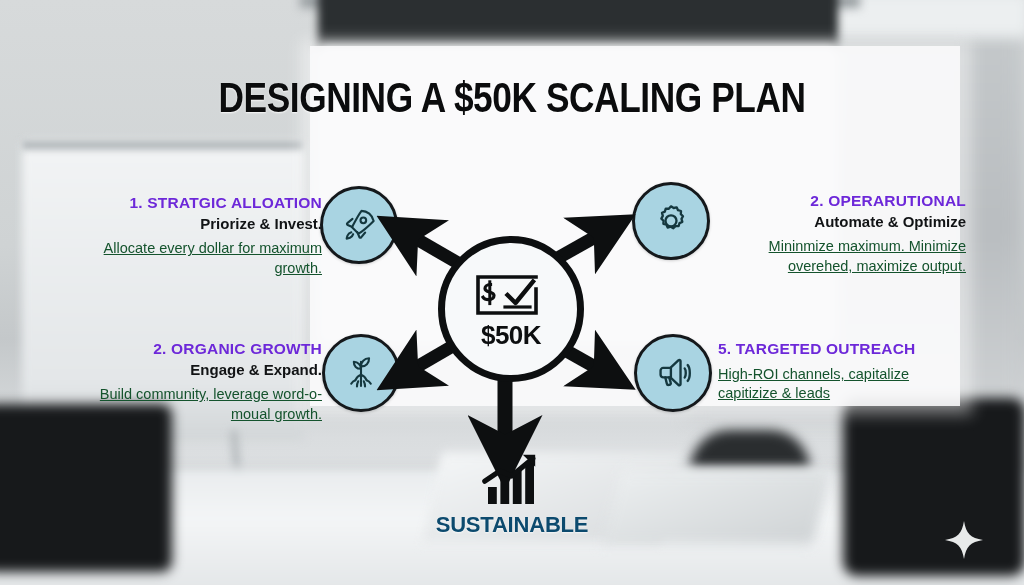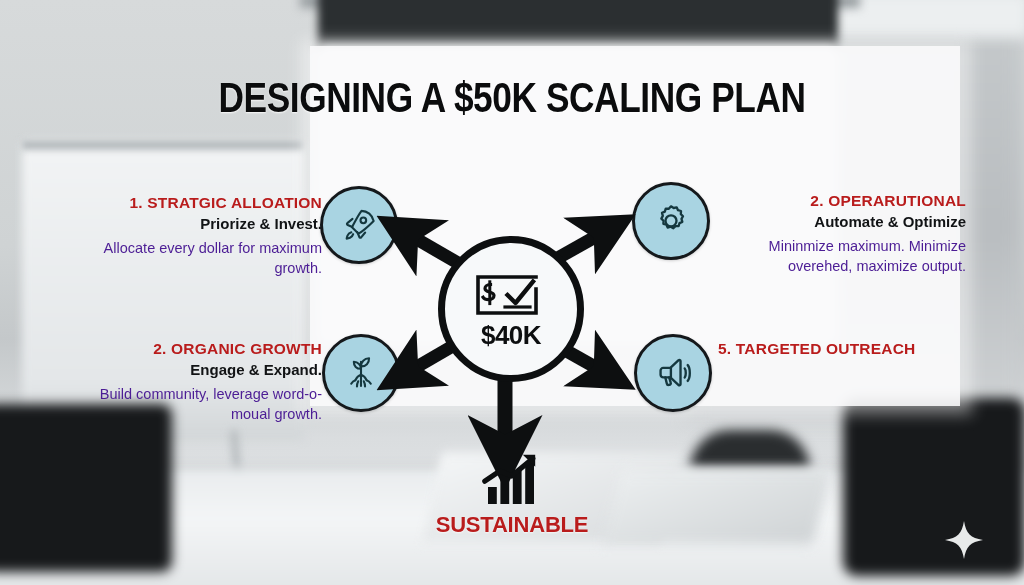--- a/index.html
+++ b/index.html
@@ -59,23 +59,23 @@
   .content{position:absolute;inset:0;padding-left:16px;}
 
   .title{position:absolute;left:0;top:74px;width:1024px;text-align:center;
     font-family:"Liberation Sans", sans-serif;
     font-weight:bold;font-size:42px;letter-spacing:-0.5px;color:#0b0c0d;
     transform:scaleX(0.84);transform-origin:center;
     text-shadow:0 1px 2px rgba(255,255,255,0.85);
     white-space:nowrap;}
 
   .block{position:absolute;color:#1c1f22;line-height:1.22;}
-  .b-num{font-weight:bold;font-size:15.5px;letter-spacing:0.2px;color:#b91c1c;}
+  .b-num{font-weight:bold;font-size:15.5px;letter-spacing:0.2px;color:#6d28d9;}
   .b-sub{font-weight:bold;font-size:15px;color:#111315;margin-top:2px;}
-  .b-body{font-size:14.5px;color:#4c1d95;margin-top:6px;line-height:1.35;}
+  .b-body{font-size:14.5px;color:#14532d;margin-top:6px;line-height:1.35;text-decoration:underline;}
 
   .blk-1{left:86px;top:194px;width:236px;text-align:right;}
   .blk-3{left:86px;top:340px;width:236px;text-align:right;}
   .blk-2{left:720px;top:192px;width:246px;text-align:right;}
   .blk-4{left:718px;top:340px;width:250px;text-align:left;}
 
   
   .node{position:absolute;width:72px;height:72px;border-radius:50%;
     background:#a9d4e2;border:3px solid #14181b;
     display:flex;align-items:center;justify-content:center;
@@ -96,21 +96,21 @@
     letter-spacing:-0.5px;}
 
   
   .arrows{position:absolute;left:0;top:0;width:1024px;height:585px;z-index:3;
     pointer-events:none;}
 
   
   .outcome{position:absolute;left:362px;top:452px;width:300px;text-align:center;z-index:5;}
   .outcome-icon{display:block;margin:0 auto;}
   .outcome-txt{margin-top:4px;font-weight:bold;font-size:22px;line-height:1.14;
-    color:#b91c1c;letter-spacing:-0.2px;
+    color:#0c4a6e;letter-spacing:-0.2px;
     text-shadow:0 1px 2px rgba(255,255,255,0.7);}
 
   .sparkle{position:absolute;left:940px;top:516px;z-index:9;}
 </style>
 </head>
 <body>
 
 <div id="stage">
 
   <div class="bg">
@@ -171,20 +171,21 @@
     </div>
 
     <div class="block blk-3">
       <div class="b-num">2. ORGANIC GROWTH</div>
       <div class="b-sub">Engage &amp; Expand.</div>
       <div class="b-body">Build community, leverage word-o-moual growth.</div>
     </div>
 
     <div class="block blk-4">
       <div class="b-num">5. TARGETED OUTREACH</div>
+      <div class="b-body">High-ROI channels, capitalize capitizize &amp; leads</div>
     </div>
 
     <div class="node n1">
       <svg width="40" height="40" viewBox="0 0 24 24" fill="none" stroke="#15383f" stroke-width="1.25" stroke-linecap="round" stroke-linejoin="round">
         <path d="M13.5 3.5c3.5 0 6.5 2.4 7.3 6.1-3.1 3.1-6.6 6.2-9.1 7.6l-3.9-3.9C9.2 10.8 11 6.9 13.5 3.5z"></path>
         <circle cx="14.6" cy="9.2" r="1.7"></circle>
         <path d="M8 13.2 5.2 12c-.5-.2-.6-.8-.2-1.1l3.1-2.6"></path>
         <path d="M11 16.3l1.2 2.9c.2.5.8.6 1.1.2l2.4-2.9"></path>
         <path d="M7.4 16.4c-1 .3-1.9 1-2.3 2-.4 1-.5 1.8-.5 1.8s1-.1 2-.5c1-.4 1.6-1.2 1.9-2.2"></path>
       </svg>
@@ -223,21 +224,21 @@
     </div>
 
     <div class="hub">
       <svg class="hub-icon" width="74" height="48" viewBox="0 0 74 48" fill="none" stroke="#0d0f10" stroke-width="3.6" stroke-linecap="square">
         <path d="M4 6 H62 M4 6 V42 H62 V18"></path>
         <path d="M16.5 13.5 c-4 0-5.5 2.2-5.5 4 0 4.6 9 2.4 9 7 0 2-1.6 4.1-5.5 4.1 -2.6 0-4.6-1-5.4-2.3" stroke-width="3.2" fill="none"></path>
         <path d="M15.8 10.8 V32.6" stroke-width="3"></path>
         <path d="M33.5 24 L41.5 32 L59 10.5" stroke-width="4.4" stroke-linejoin="round"></path>
         <path d="M31 36 H56" stroke-width="3.2"></path>
       </svg>
-      <div class="hub-amt">$40K</div>
+      <div class="hub-amt">$50K</div>
     </div>
 
     <div class="outcome">
       <svg class="outcome-icon" width="68" height="56" viewBox="0 0 34 28" fill="none">
         <rect x="5" y="17.5" width="4.4" height="8.5" fill="#0d0f10"></rect>
         <rect x="11.2" y="13" width="4.4" height="13" fill="#0d0f10"></rect>
         <rect x="17.4" y="9" width="4.4" height="17" fill="#0d0f10"></rect>
         <rect x="23.6" y="5.2" width="4.4" height="20.8" fill="#0d0f10"></rect>
         <path d="M3.4 14.6 L11 9.4 L16.8 12 L27.4 3.2" stroke="#0d0f10" stroke-width="2.6" fill="none" stroke-linecap="round" stroke-linejoin="round"></path>
         <path d="M22.4 1.4 L28.6 1.4 L28.6 7.4 Z" fill="#0d0f10"></path>

